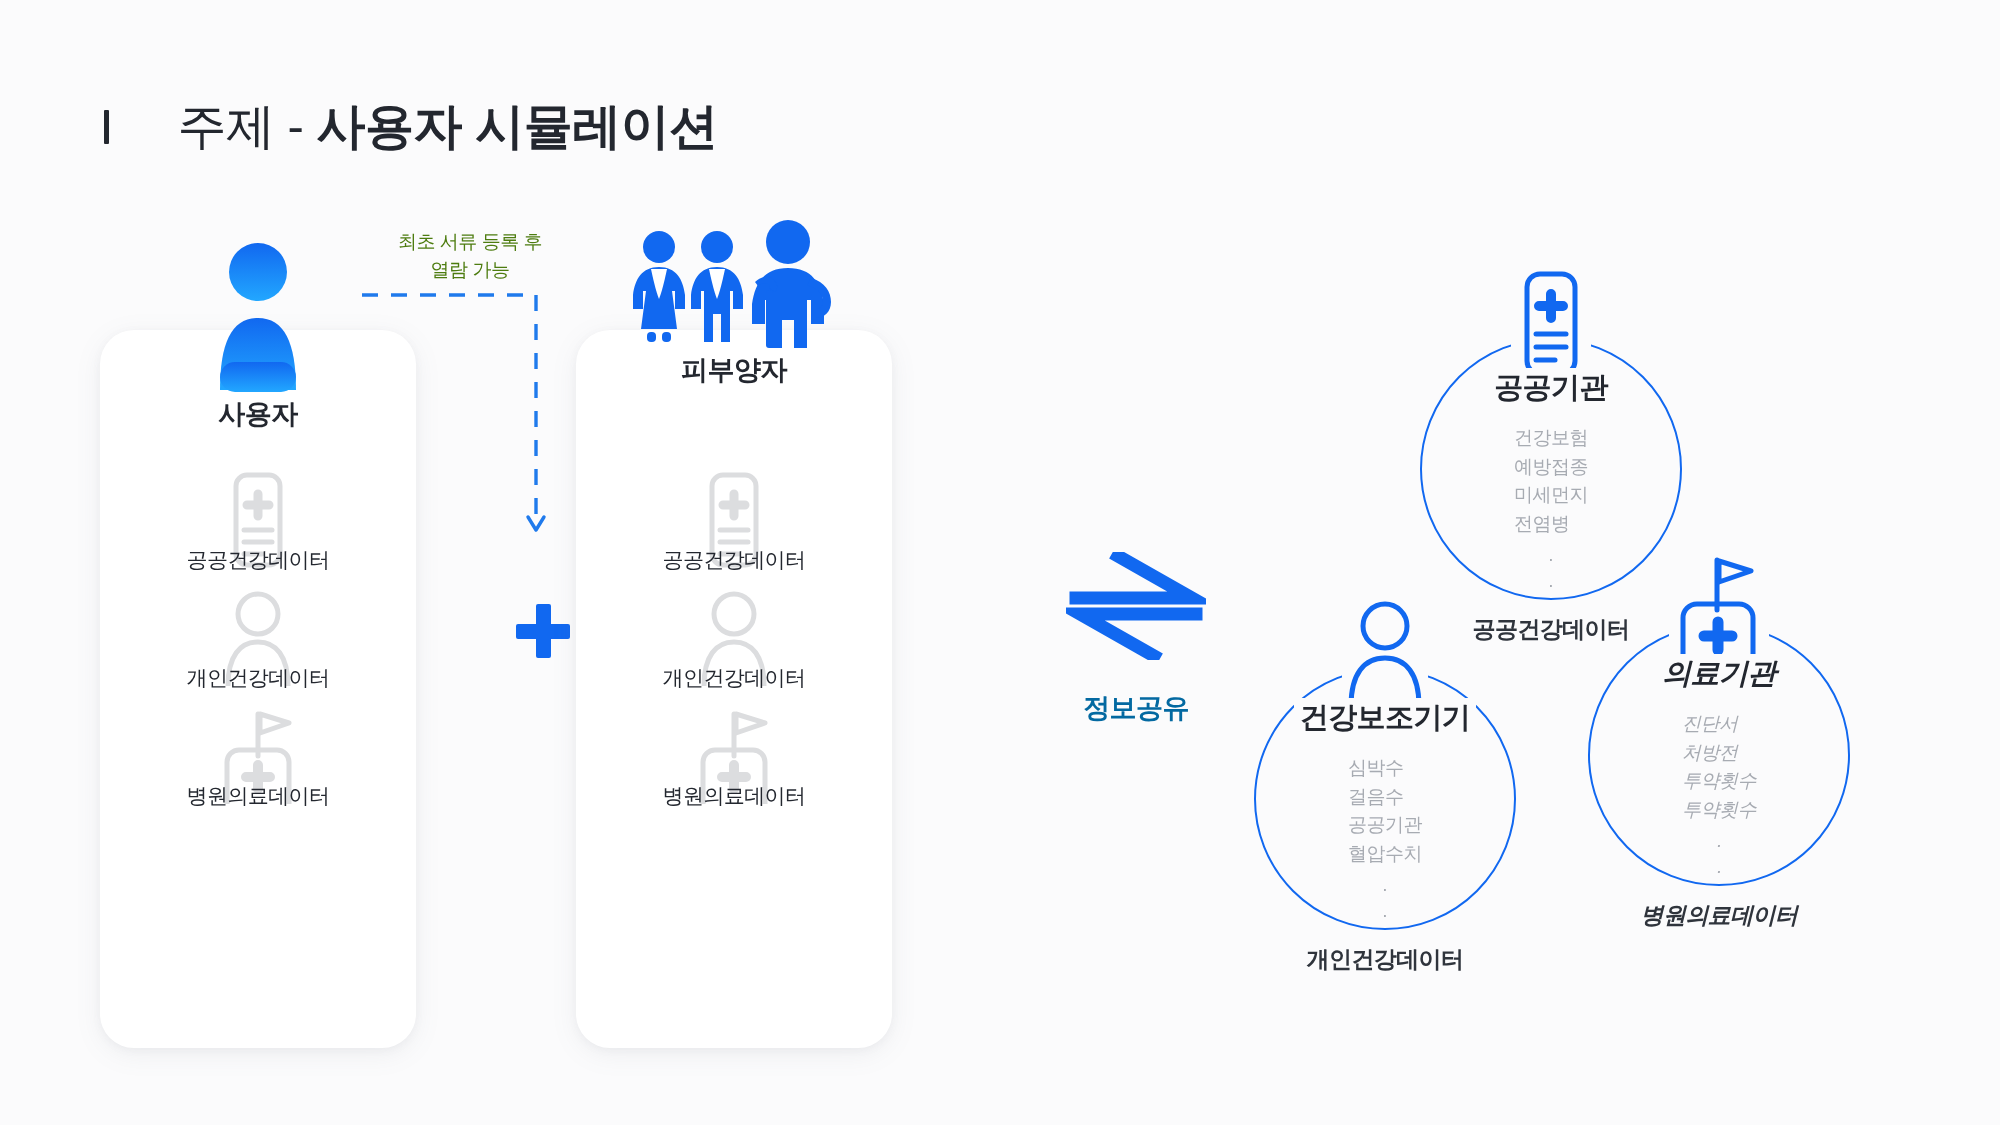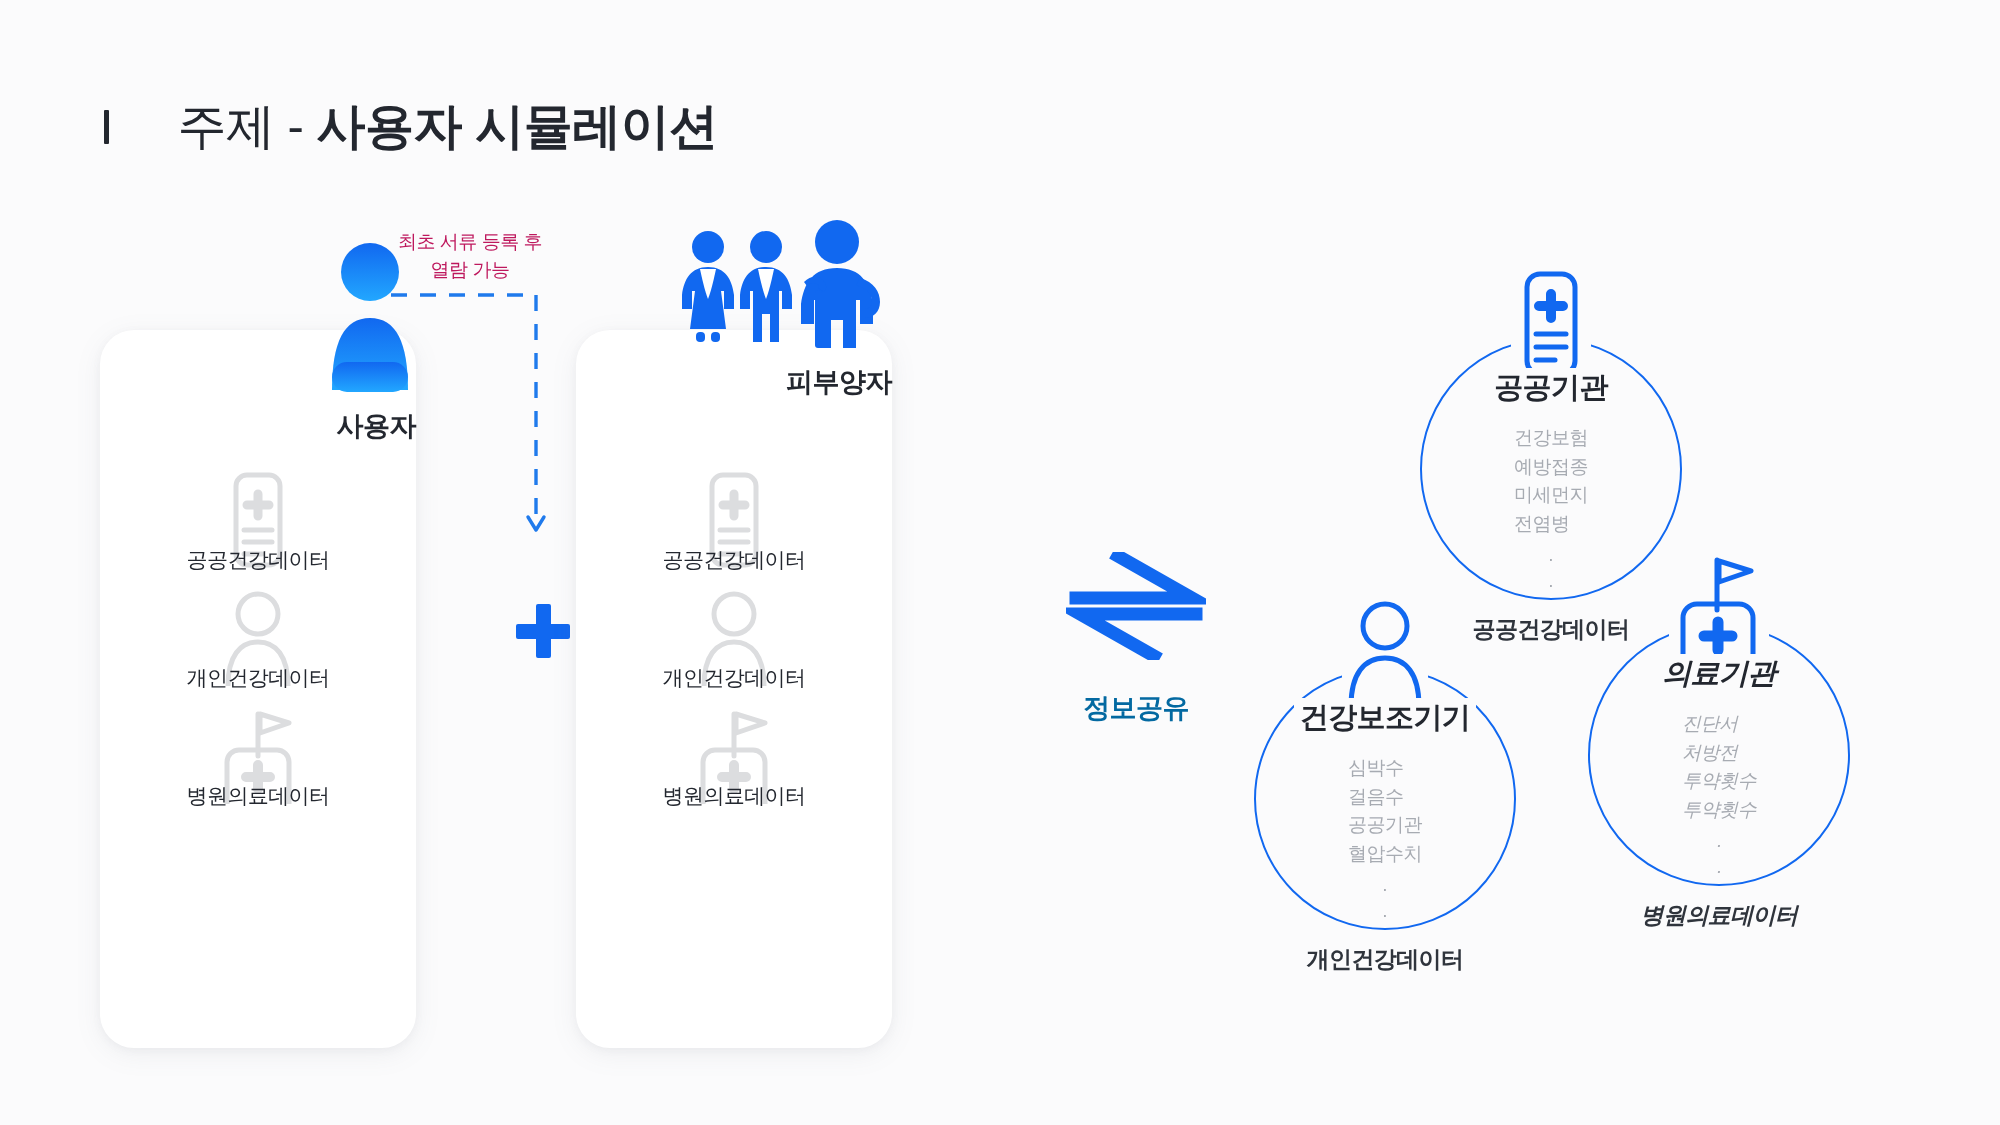--- a/index.html
+++ b/index.html
@@ -57,22 +57,21 @@
   }
   #card-user   { left: 100px; top: 330px; }
   #card-depend { left: 576px; top: 330px; }
 
   .avatar-wrap {
     position: absolute;
     left: 0;
     right: 0;
     display: flex;
     flex-direction: column;
-    align-items: flex-end;
-    gap: 12px;
+    align-items: center;
   }
   #avatar-user   { top: -88px; }
   #avatar-depend { top: -110px; }
 
   .avatar-name {
     font-size: 27px;
     font-weight: 700;
     color: #23272f;
     margin-top: 4px;
     letter-spacing: -0.5px;
@@ -136,21 +135,21 @@
   
   #dashed-note {
     position: absolute;
     left: 355px;
     top: 228px;
     width: 230px;
     text-align: center;
     font-size: 19px;
     line-height: 1.45;
     font-weight: 500;
-    color: #be185d;
+    color: #4d7c0f;
     letter-spacing: -0.5px;
   }
   #dashed-svg {
     position: absolute;
     left: 350px;
     top: 285px;
     width: 230px;
     height: 320px;
     overflow: visible;
   }

